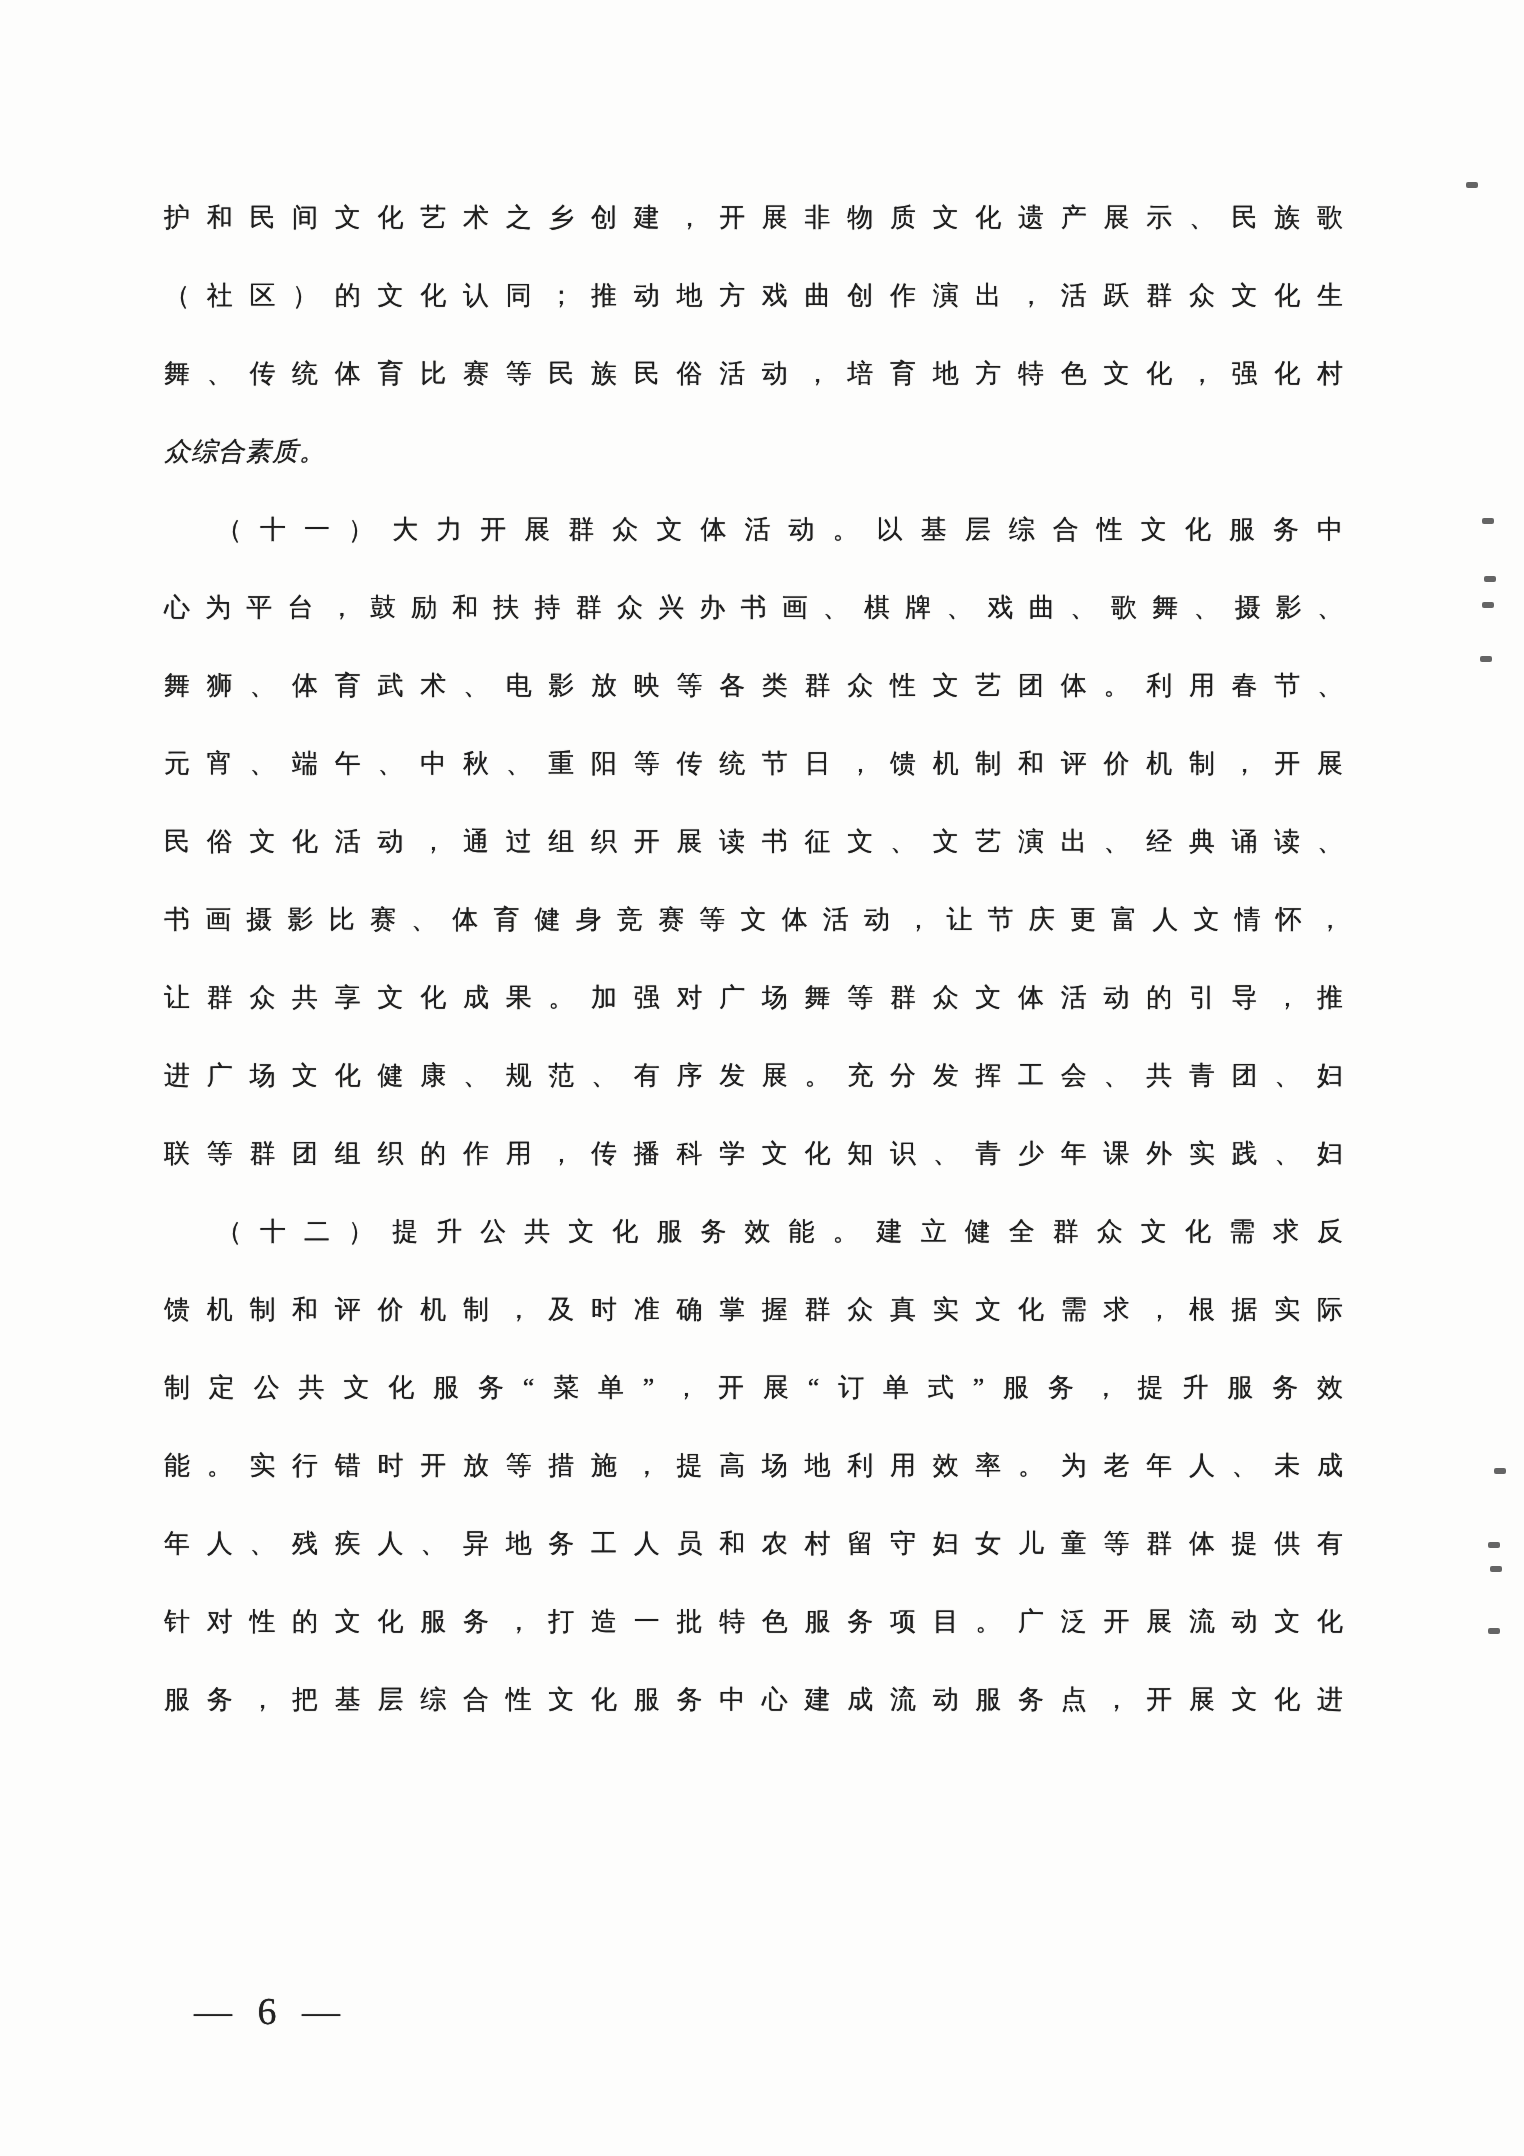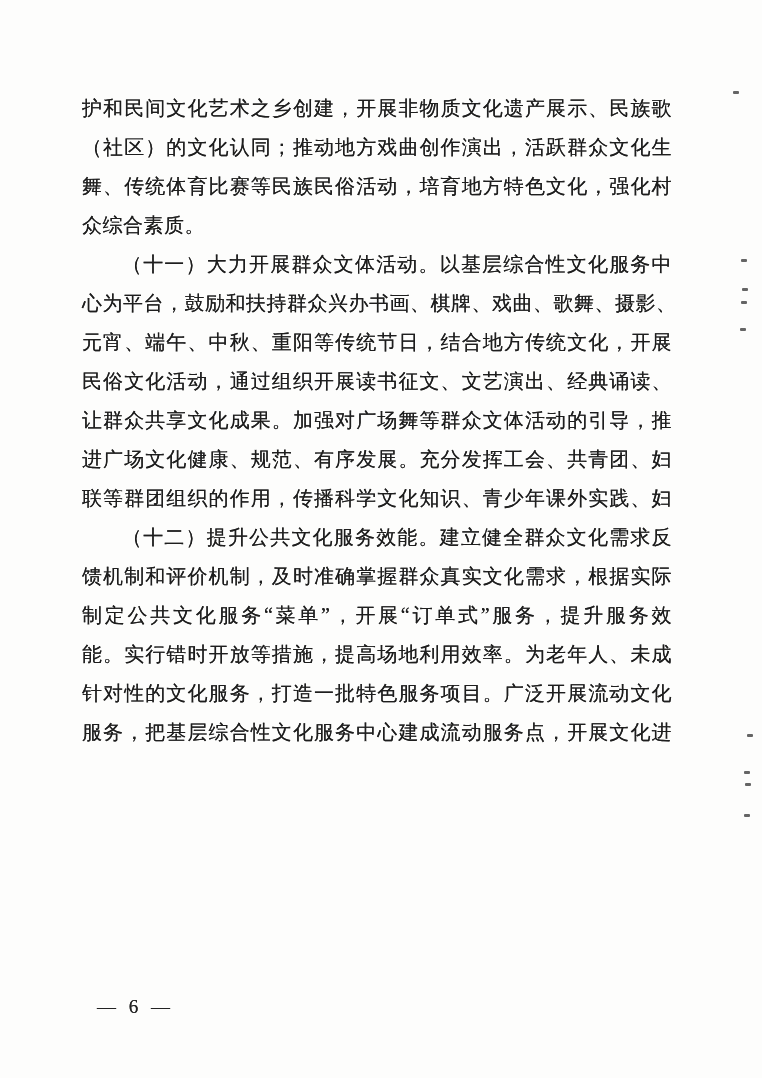--- a/index.html
+++ b/index.html
@@ -21,33 +21,34 @@
     position: absolute;
     left: 82px;
     top: 89px;
     width: 590px;
   }
   .paragraph {
     margin: 0;
     padding: 0;
   }
   .line {
-    font-size: 20px;
+    font-size: 13px;
     line-height: 39px;
     height: 39px;
     white-space: nowrap;
     text-align: justify;
     text-align-last: justify;
     letter-spacing: 0.5px;
     
     text-shadow: 0 0 0.4px #3a3a3a;
   }
   .line.short {
     text-align: right;
     text-align-last: left;
+    font-style: italic;
   }
   .line.indent {
     text-indent: 2em;
   }
   .page-number {
     position: absolute;
     left: 97px;
     top: 996px;
     font-size: 19px;
     letter-spacing: 4px;
@@ -72,31 +73,34 @@
 
   <div class="paragraph">
         <div class="line">护和民间文化艺术之乡创建，开展非物质文化遗产展示、民族歌</div>
         <div class="line">（社区）的文化认同；推动地方戏曲创作演出，活跃群众文化生</div>
         <div class="line">舞、传统体育比赛等民族民俗活动，培育地方特色文化，强化村</div>
         <div class="line short">众综合素质。</div>
       </div>
       <div class="paragraph">
         <div class="line indent">（十一）大力开展群众文体活动。以基层综合性文化服务中</div>
         <div class="line">心为平台，鼓励和扶持群众兴办书画、棋牌、戏曲、歌舞、摄影、</div>
-        <div class="line">元宵、端午、中秋、重阳等传统节日，结合地方传统文化，开展</div>
+        <div class="line">舞狮、体育武术、电影放映等各类群众性文艺团体。利用春节、</div>
+        <div class="line">元宵、端午、中秋、重阳等传统节日，馈机制和评价机制，开展</div>
         <div class="line">民俗文化活动，通过组织开展读书征文、文艺演出、经典诵读、</div>
+        <div class="line">书画摄影比赛、体育健身竞赛等文体活动，让节庆更富人文情怀，</div>
         <div class="line">让群众共享文化成果。加强对广场舞等群众文体活动的引导，推</div>
         <div class="line">进广场文化健康、规范、有序发展。充分发挥工会、共青团、妇</div>
         <div class="line">联等群团组织的作用，传播科学文化知识、青少年课外实践、妇</div>
       </div>
       <div class="paragraph">
         <div class="line indent">（十二）提升公共文化服务效能。建立健全群众文化需求反</div>
         <div class="line">馈机制和评价机制，及时准确掌握群众真实文化需求，根据实际</div>
         <div class="line">制定公共文化服务“菜单”，开展“订单式”服务，提升服务效</div>
         <div class="line">能。实行错时开放等措施，提高场地利用效率。为老年人、未成</div>
+        <div class="line">年人、残疾人、异地务工人员和农村留守妇女儿童等群体提供有</div>
         <div class="line">针对性的文化服务，打造一批特色服务项目。广泛开展流动文化</div>
         <div class="line">服务，把基层综合性文化服务中心建成流动服务点，开展文化进</div>
       </div>
     </div>
 
   <div class="page-number">— 6 —</div>
 
   <div class="scan-artifacts">
 
   <span class="mark" style="left: 733px; top: 91px;"></span>

